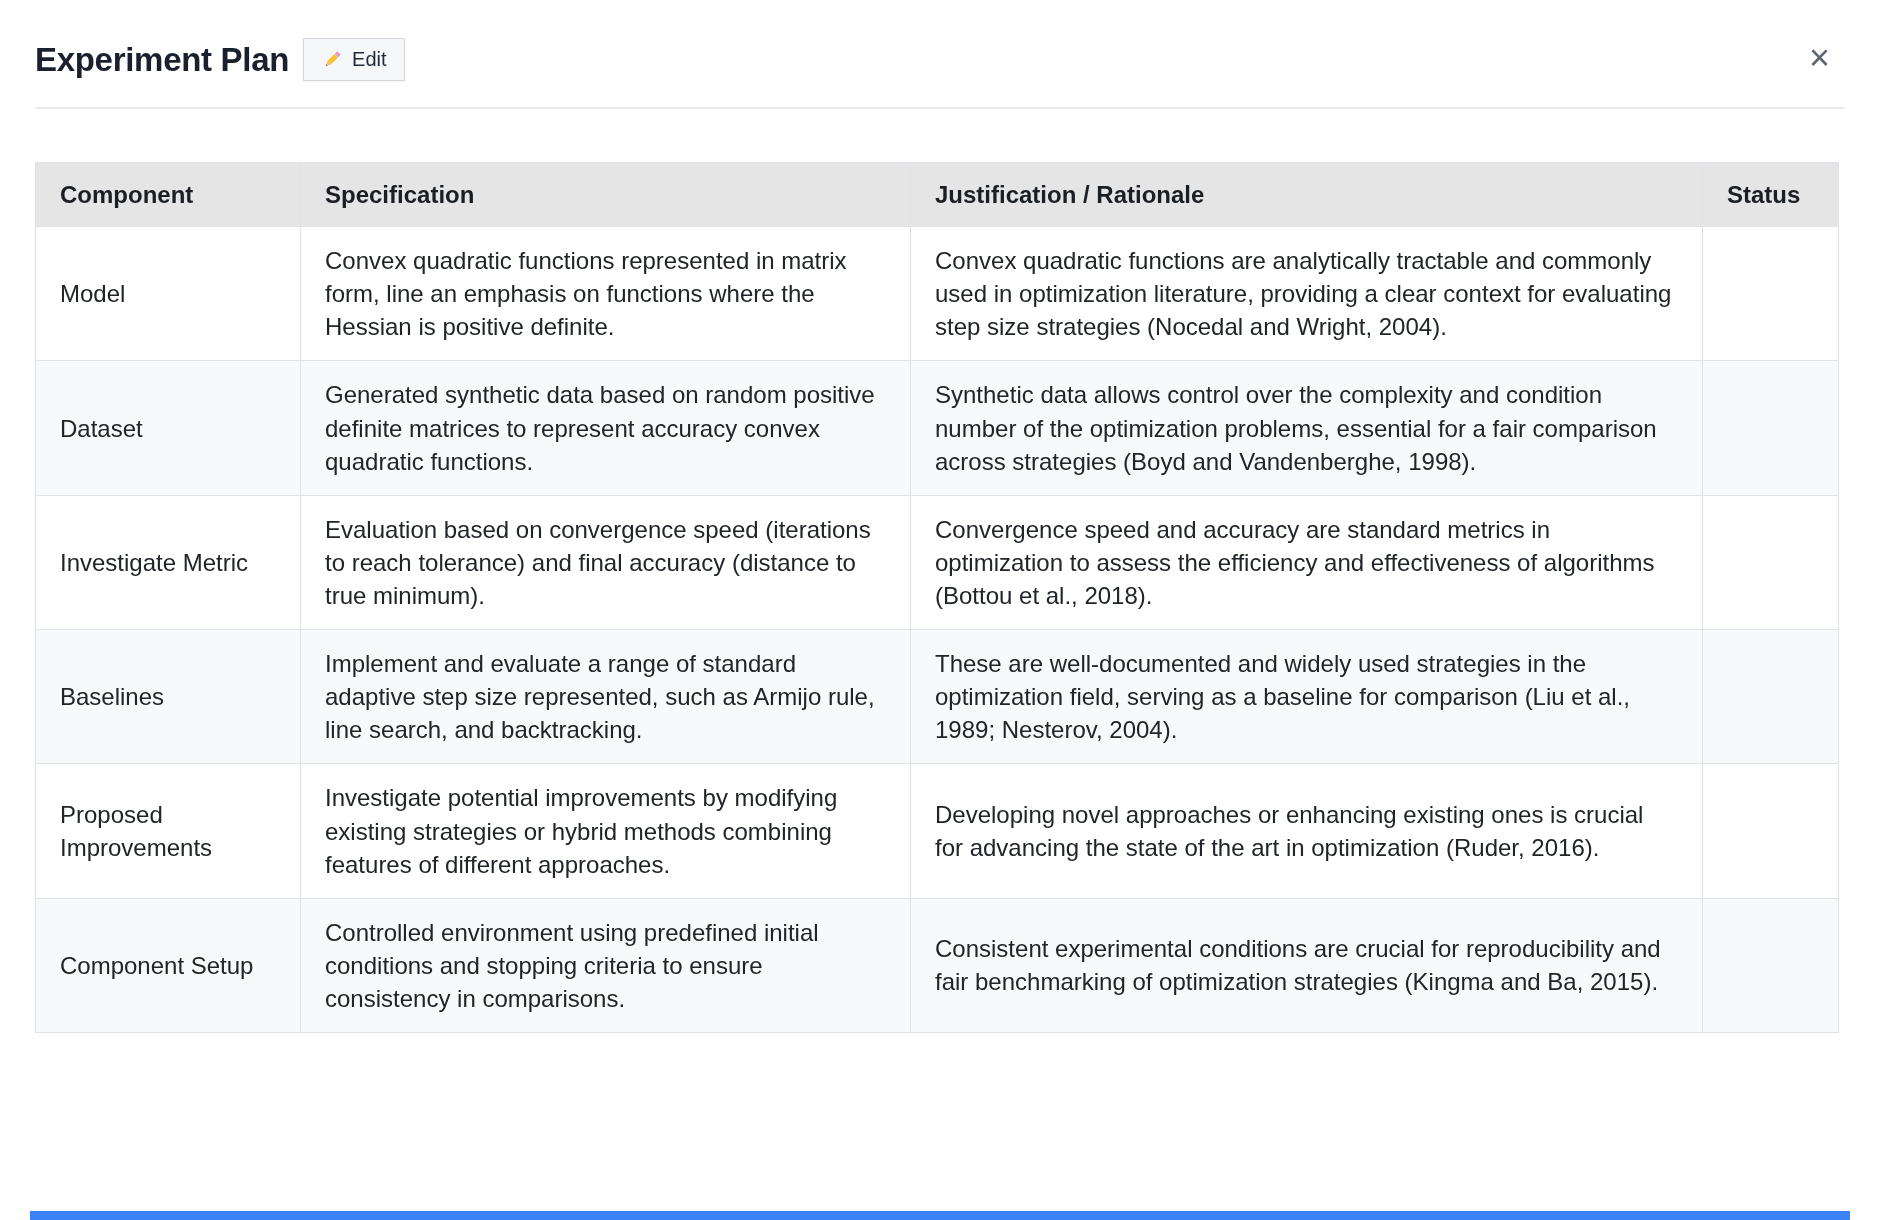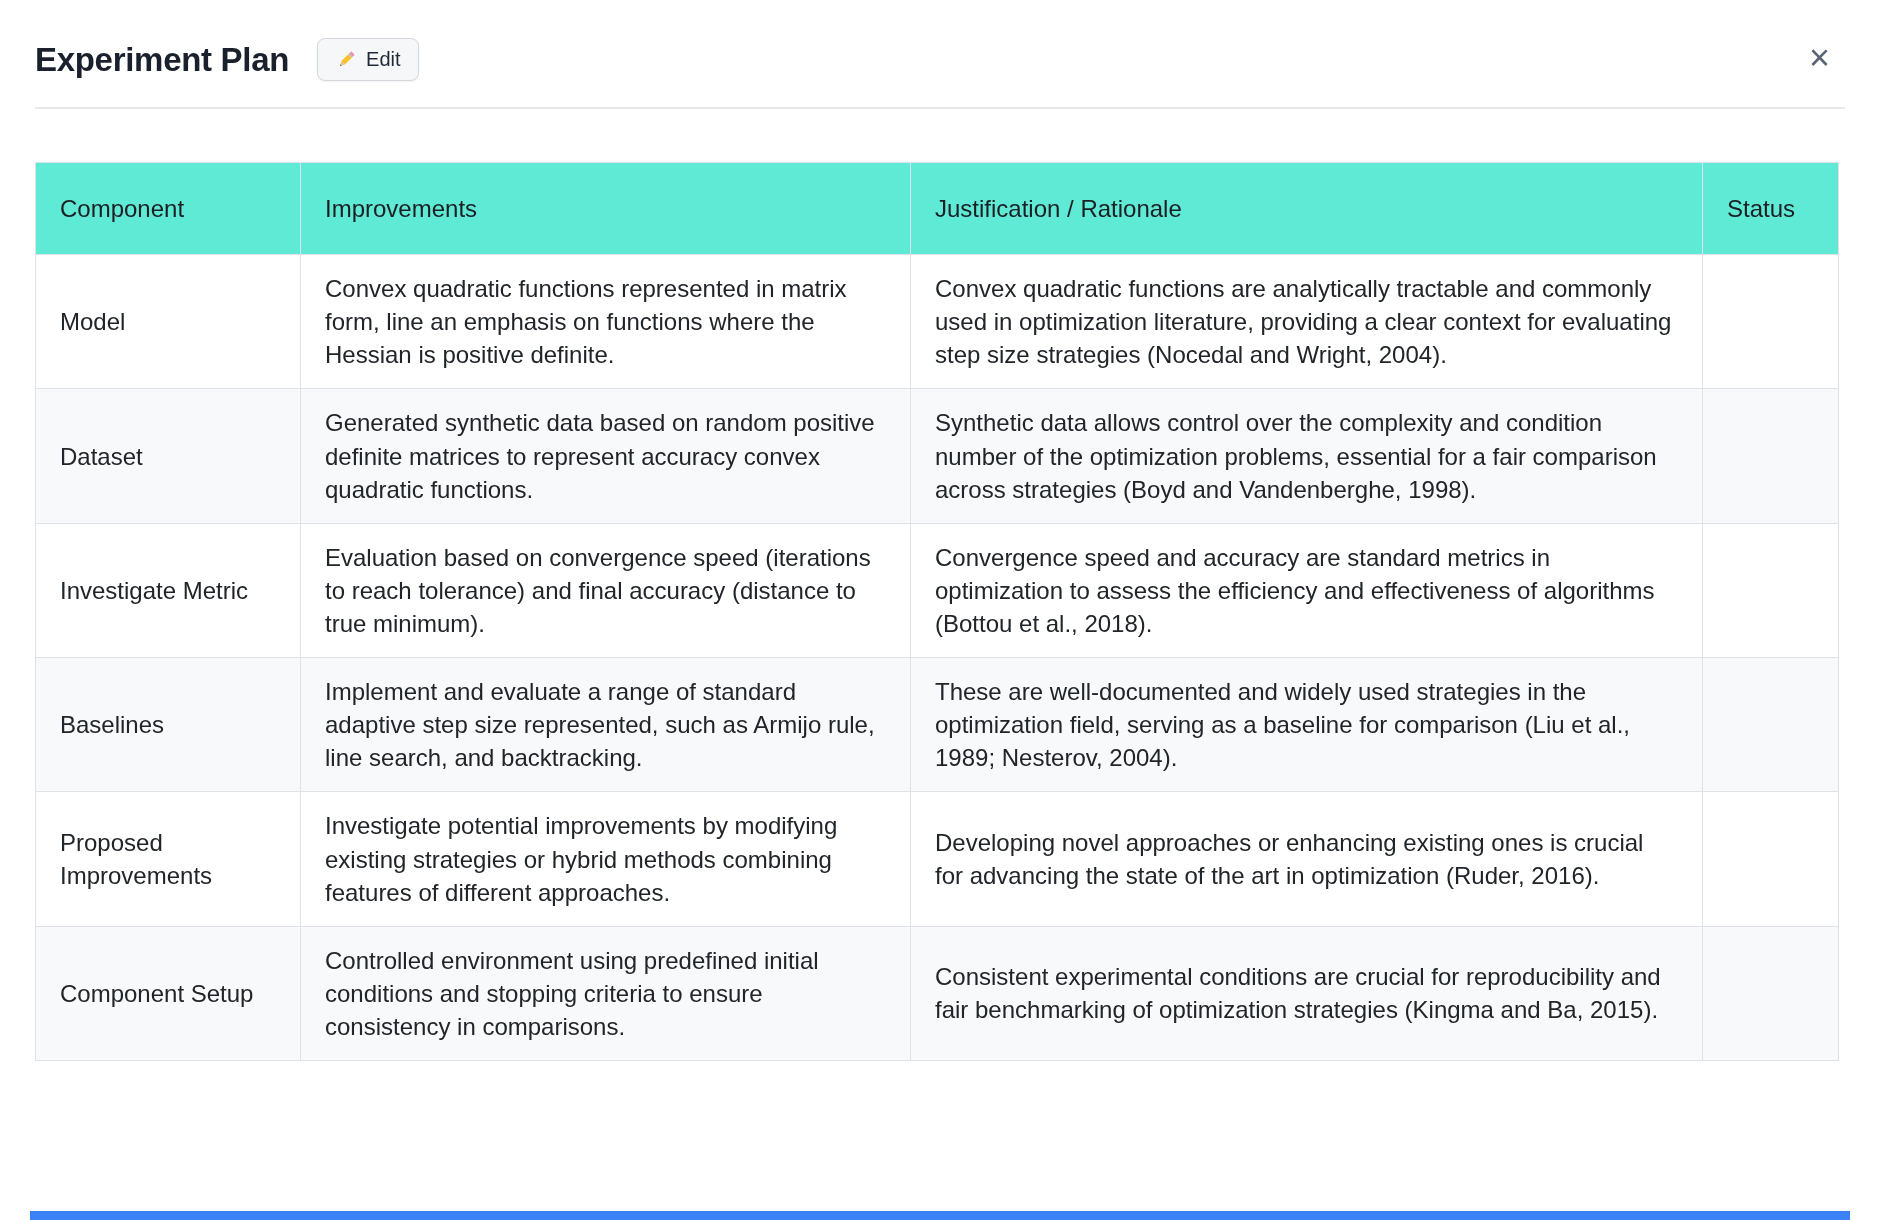--- a/index.html
+++ b/index.html
@@ -14,22 +14,22 @@
   .page { padding: 38px 35px 0 35px; position: relative; height: 100%; }
 
   
   .header-row { display: flex; align-items: center; }
   .page-title {
     font-size: 33px; font-weight: 700; color: #1a202c;
     letter-spacing: -0.3px; line-height: 1.2;
   }
   .edit-btn {
     display: inline-flex; align-items: center; gap: 9px;
-    margin-left: 28px; padding: 9px 17px;
-    background: #f6f7f8; border: 1px solid #d3d7dc; border-radius: 8px;
+    margin-left: 14px; padding: 9px 17px;
+    background: #f6f7f8; border: 1px solid #d3d7dc; border-radius: 0;
     font-family: inherit; font-size: 20px; color: #1f2937;
     cursor: pointer; box-shadow: 0 1px 2px rgba(0,0,0,0.05);
   }
   .edit-btn svg { display: block; }
   .close-btn {
     position: absolute; top: 40px; right: 50px;
     background: none; border: none; cursor: pointer;
     font-size: 36px; line-height: 1; color: #5b6472; font-weight: 500;
     font-family: inherit;
   }
@@ -47,24 +47,24 @@
     font-size: 24px;
   }
   table.plan th, table.plan td {
     border: 1px solid #dfe2e7;
     text-align: left;
     vertical-align: middle;
     line-height: 1.38;
     word-wrap: break-word;
   }
   table.plan th {
-    background: #5eead4;
-    font-weight: 400;
+    background: #e5e5e5;
+    font-weight: 700;
     color: #1b1e23;
-    padding: 29px 24px;
+    padding: 15px 24px;
   }
   table.plan td {
     padding: 17px 24px;
     color: #212529;
   }
   tbody tr:nth-child(odd)  { background: #ffffff; }
   tbody tr:nth-child(even) { background: #f8f9fa; }
 
   col.c-component { width: 265px; }
   col.c-spec      { width: 610px; }
@@ -108,21 +108,21 @@
   <table class="plan">
     <colgroup>
       <col class="c-component">
       <col class="c-spec">
       <col class="c-just">
       <col class="c-status">
     </colgroup>
     <thead>
       <tr>
         <th>Component</th>
-        <th>Improvements</th>
+        <th>Specification</th>
         <th>Justification / Rationale</th>
         <th>Status</th>
       </tr>
     </thead>
     <tbody>
       <tr>
         <td>Model</td>
         <td>Convex quadratic functions represented in matrix form, line an emphasis on functions where the Hessian is positive definite.</td>
         <td>Convex quadratic functions are analytically tractable and commonly used in optimization literature, providing a clear context for evaluating step size strategies (Nocedal and Wright, 2004).</td>
         <td></td>

